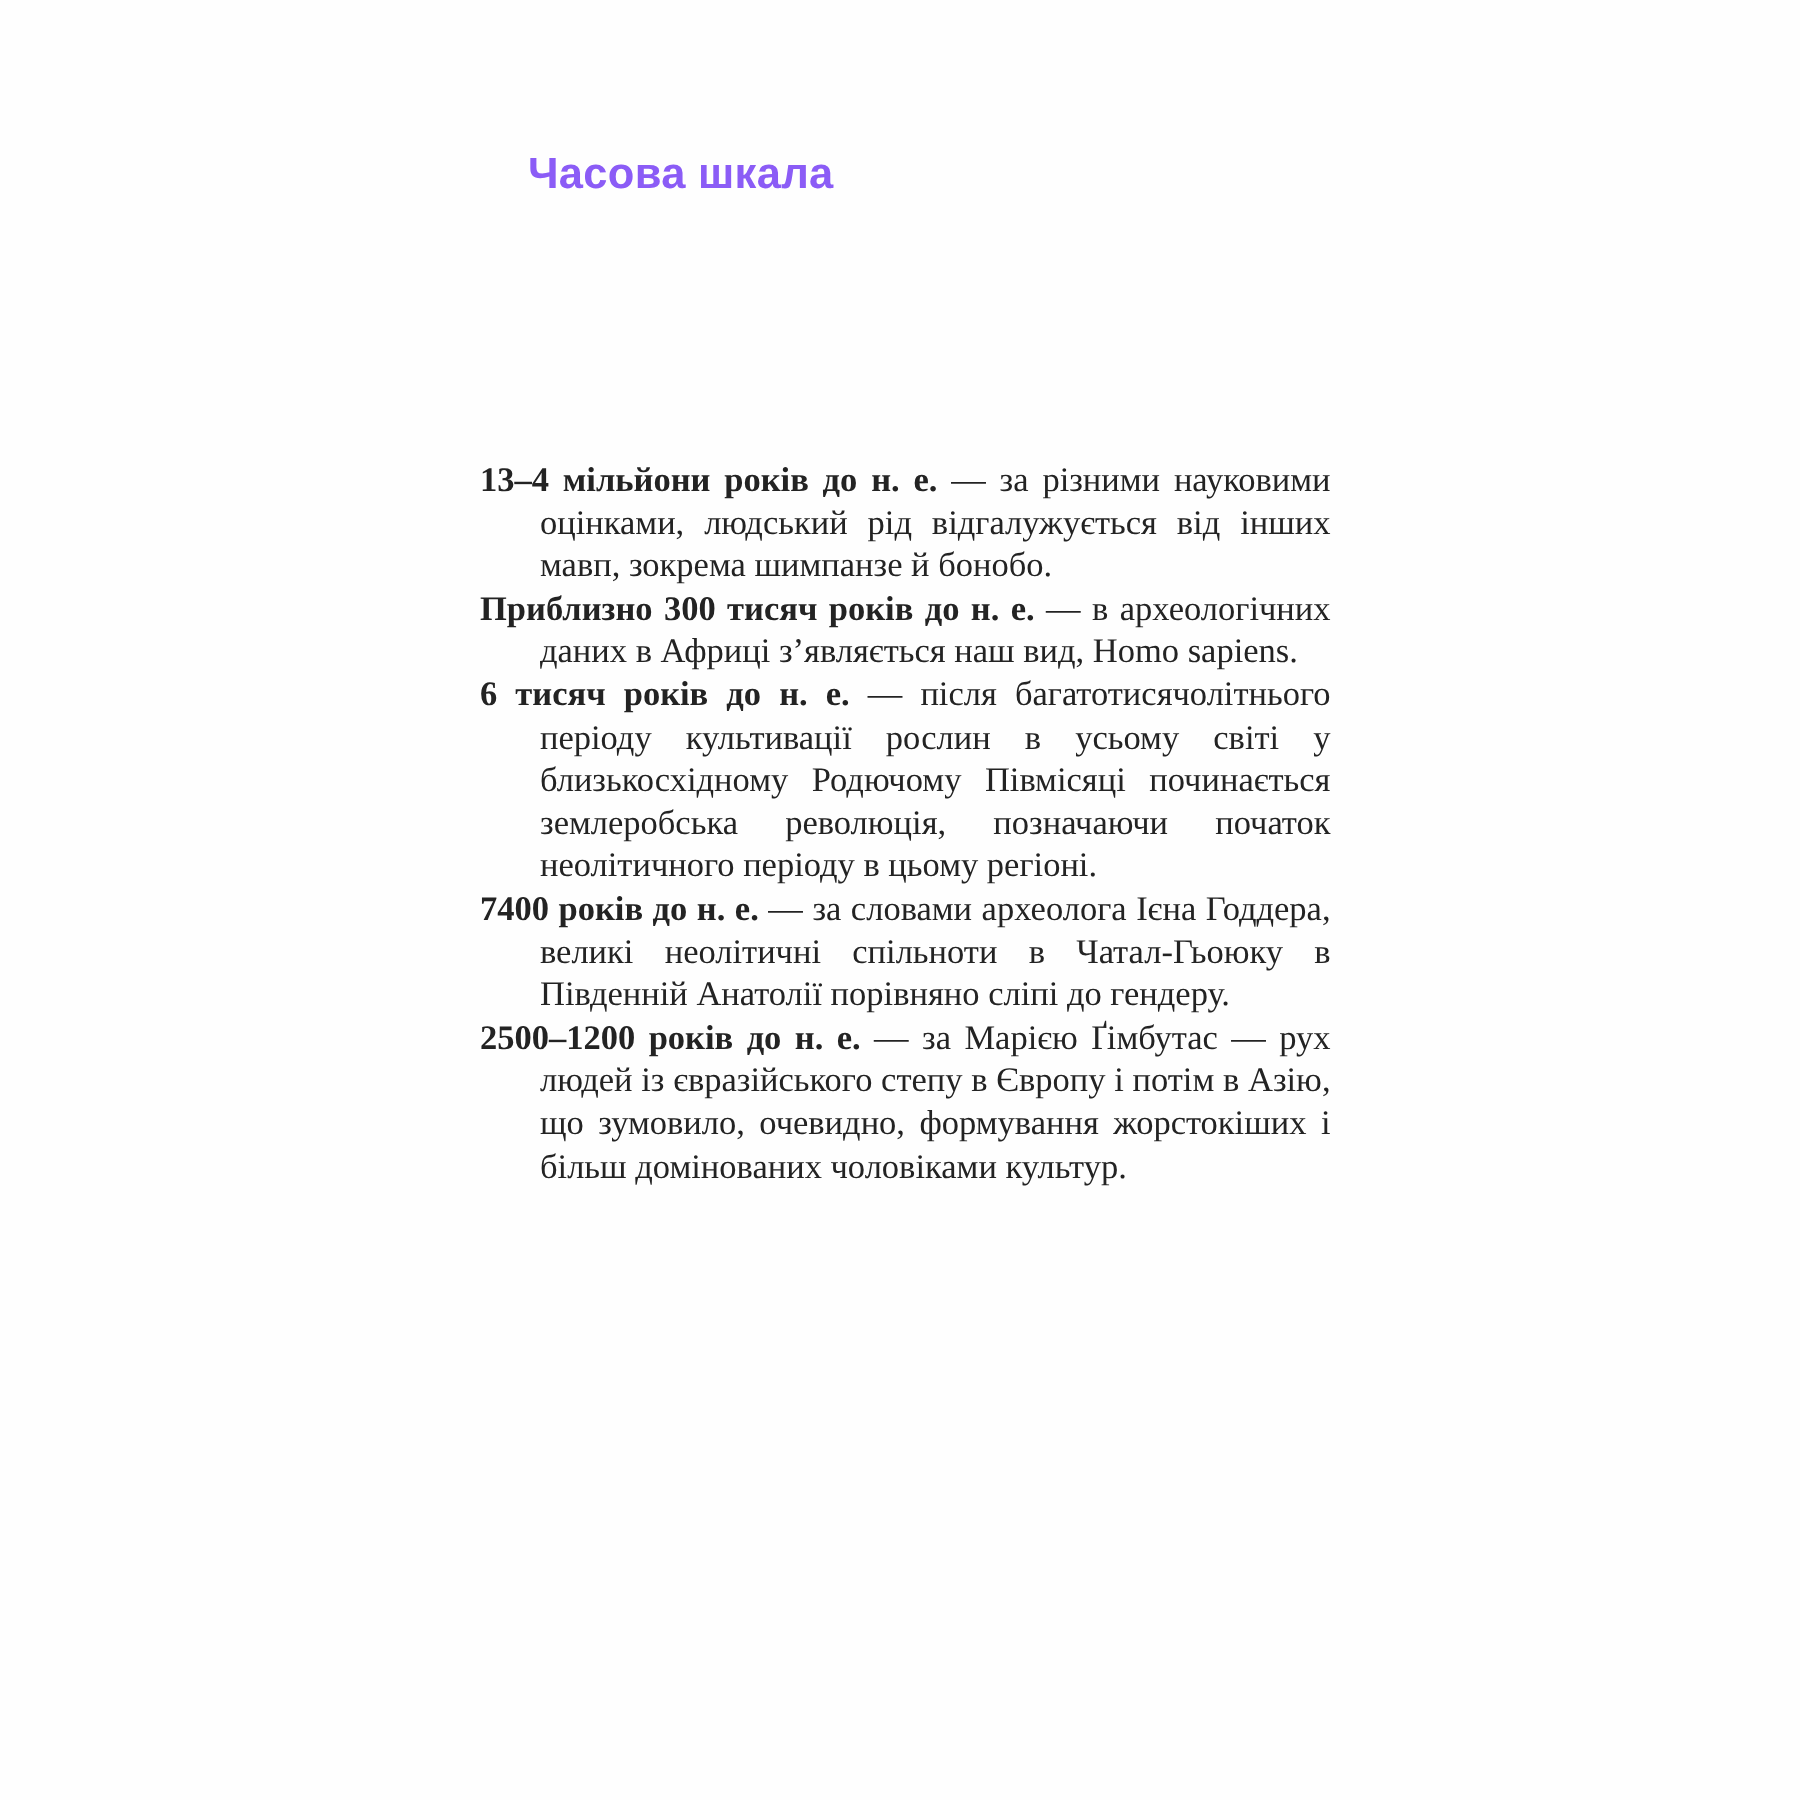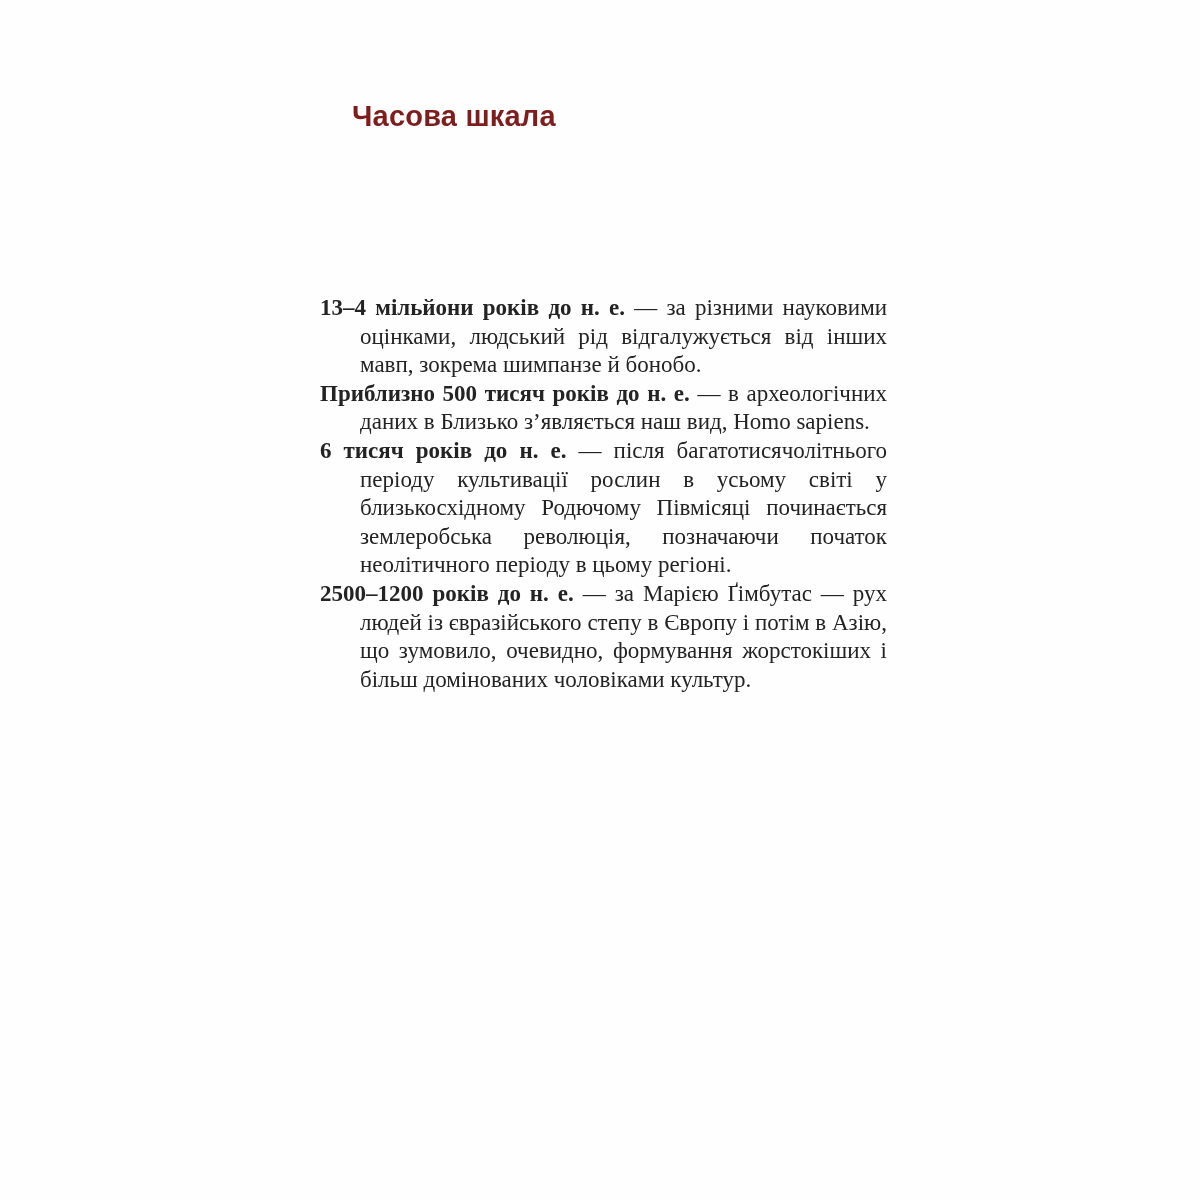--- a/index.html
+++ b/index.html
@@ -12,41 +12,42 @@
     overflow:hidden;
   }
   .title{
     position:absolute;
     left:352px;top:100px;
     margin:0;
     font-family:"Liberation Sans", sans-serif;
     font-weight:700;
     font-size:29px;
     letter-spacing:0.2px;
-    color:#7f1d1d;
+    color:#8b5cf6;
   }
   .timeline{
     position:absolute;
-    left:360px;top:294px;
+    left:360px;top:306px;
     width:527px;
   }
   .entry{
     margin:0;
     font-size:23px;
     line-height:28.6px;
     text-align:justify;
     text-indent:-40px; 
   }
   .entry strong{font-weight:700;}
 </style>
 </head>
 <body>
 
 <div class="page">
   <h1 class="title">Часова шкала</h1>
 
   <div class="timeline" id="timeline">
       <p class="entry"><strong>13–4 мільйони років до н. е.</strong><span> — </span><span>за різними науковими оцінками, людський рід відгалужується від інших мавп, зокрема шимпанзе й бонобо.</span></p>
-      <p class="entry"><strong>Приблизно 500 тисяч років до н. е.</strong><span> — </span><span>в археологічних даних в Близько з’являється наш вид, Homo sapiens.</span></p>
+      <p class="entry"><strong>Приблизно 300 тисяч років до н. е.</strong><span> — </span><span>в археологічних даних в Африці з’являється наш вид, Homo sapiens.</span></p>
       <p class="entry"><strong>6 тисяч років до н. е.</strong><span> — </span><span>після багатотисячолітнього періоду культивації рослин в усьому світі у близькосхідному Родючому Півмісяці починається землеробська революція, позначаючи початок неолітичного періоду в цьому регіоні.</span></p>
+      <p class="entry"><strong>7400 років до н. е.</strong><span> — </span><span>за словами археолога Ієна Годдера, великі неолітичні спільноти в Чатал-Гьоюку в Південній Анатолії порівняно сліпі до гендеру.</span></p>
       <p class="entry"><strong>2500–1200 років до н. е.</strong><span> — </span><span>за Марією Ґімбутас — рух людей із євразійського степу в Європу і потім в Азію, що зумовило, очевидно, формування жорстокіших і більш домінованих чоловіками культур.</span></p>
     </div>
 </div>
 
 </body></html>

